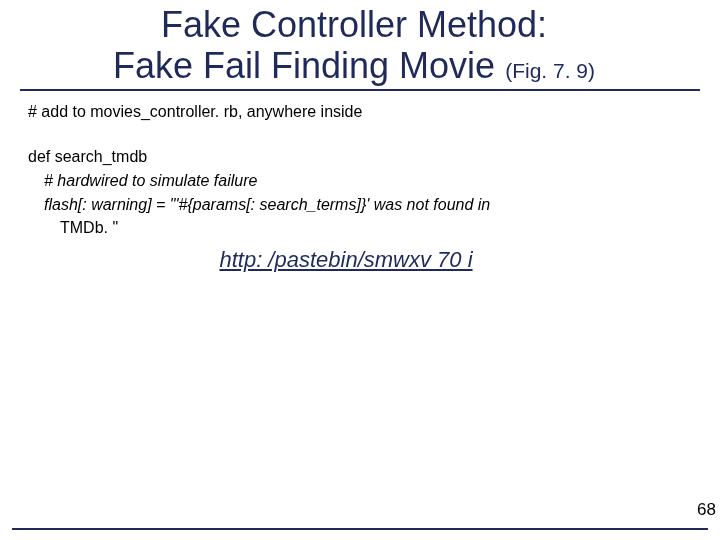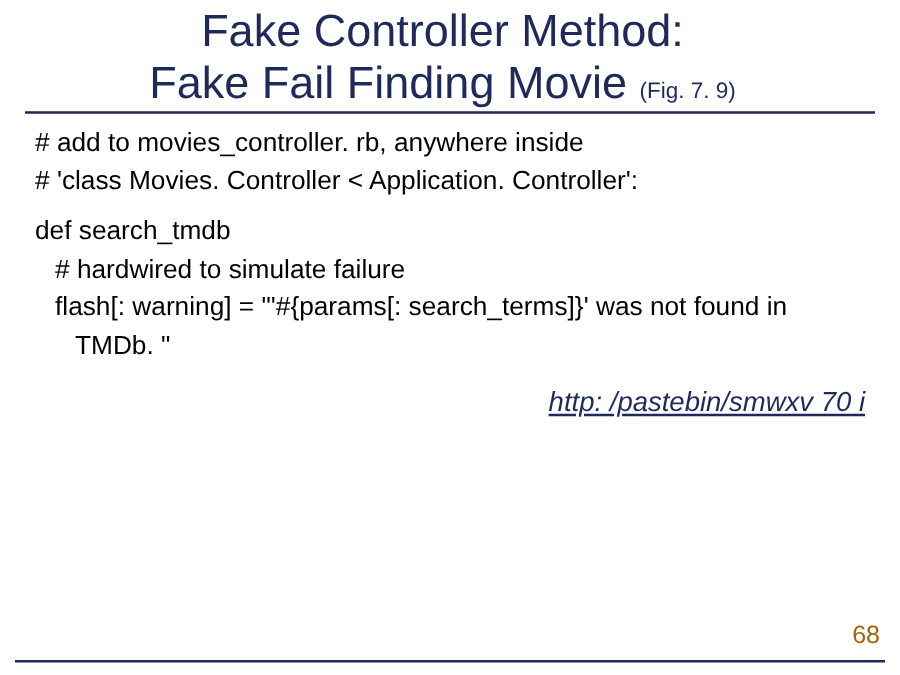--- a/index.html
+++ b/index.html
@@ -23,60 +23,61 @@
     padding: 4px 32px 0 20px;
     text-align: center;
   }
   .title-line {
     font-size: 36px;
     line-height: 1.15;
     color: #1f2a5a;
     font-weight: 400;
   }
   .fig-ref {
-    font-size: 18px;
+    font-size: 21px;
     color: #1f2a5a;
   }
   .title-rule {
     margin: 2px 20px 0 20px;
     border-bottom: 2px solid #1f2a5a;
   }
   .body {
     padding: 10px 28px 0 28px;
-    font-size: 21px;
+    font-size: 16px;
     line-height: 1.35;
     color: #000000;
   }
   .body p {
     margin: 0 0 2px 0;
   }
   .block2 {
-    margin-top: 12px;
+    margin-top: 24px;
   }
   .indent1 {
     padding-left: 16px;
+    font-style: italic;
   }
   .indent2 {
     padding-left: 32px;
   }
   .link {
     color: #1f2a5a;
     text-decoration: underline;
     font-style: italic;
     font-size: 22px;
     display: block;
-    text-align: right;
-    margin: 18px 28px 0 0;
+    text-align: center;
+    margin: 8px 28px 0 0;
   }
   .page-number {
     position: absolute;
     bottom: 20px;
-    right: 16px;
-    font-size: 20px;
-    color: #a16207;
+    right: 4px;
+    font-size: 17px;
+    color: #000000;
   }
   .footer-rule {
     position: absolute;
     left: 12px;
     right: 12px;
     bottom: 10px;
     border-top: 2px solid #1f2a5a;
   }
 </style>
 </head>
@@ -87,21 +88,20 @@
   <div class="title-block">
     <div class="title-line">Fake Controller Method:</div>
     <div class="title-line">
       <span>Fake Fail Finding Movie </span><span class="fig-ref">(Fig. 7. 9)</span>
     </div>
   </div>
   <div class="title-rule"></div>
 
   <div class="body">
     <p># add to movies_controller. rb, anywhere inside</p>
-    <p>#  'class Movies. Controller &lt; Application. Controller':</p>
 
     <div class="block2">
       <p>def search_tmdb</p>
       <p class="indent1"># hardwired to simulate failure</p>
       <p class="indent1">flash[: warning] = "'#{params[: search_terms]}' was not found in</p>
       <p class="indent2">TMDb. "</p>
     </div>
   </div>
 
   <a class="link">http: /pastebin/smwxv 70 i</a>

